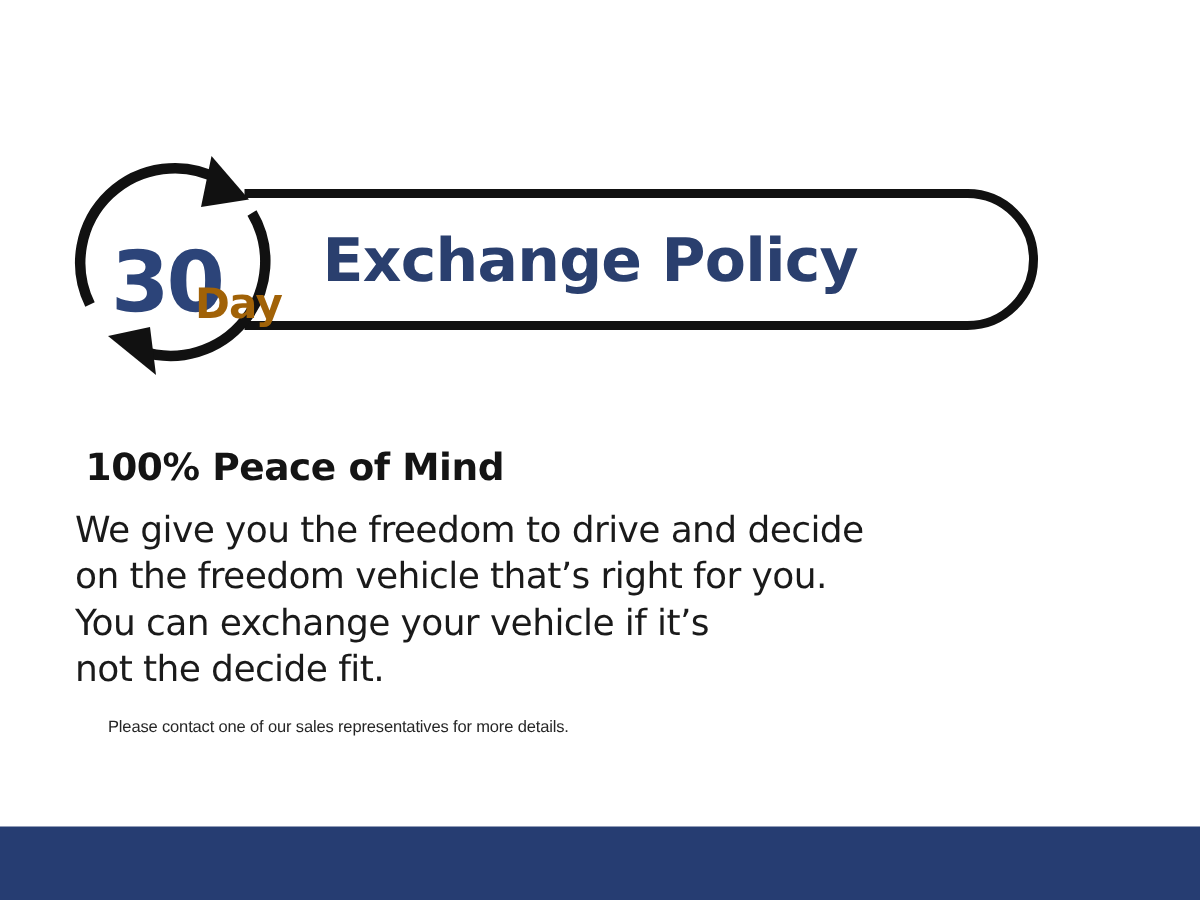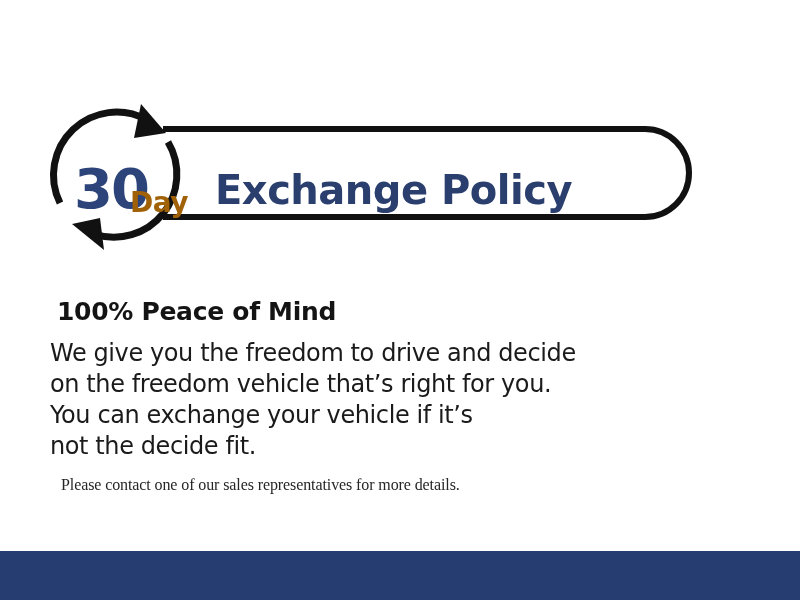--- a/index.html
+++ b/index.html
@@ -76,21 +76,21 @@
     position: absolute;
     left: 115px;
     top: 27px;
     width: 532px;
     height: 96px;
   }
 
   .pill-title {
     position: absolute;
     left: 215px;
-    top: 166px;
+    top: 150px;
     font-family: "DejaVu Sans", sans-serif;
     font-size: 40px;
     font-weight: bold;
     letter-spacing: -0.5px;
     color: #2a3f6e;
     line-height: 48px;
     white-space: nowrap;
   }
 
   
@@ -119,24 +119,24 @@
     line-height: 31px;
     letter-spacing: -0.4px;
   }
   .paragraph .line {
     display: block;
     white-space: nowrap;
   }
 
   .fineprint {
     position: absolute;
-    left: 61px;
+    left: 72px;
     top: 477px;
-    font-family: Liberation Serif, serif;
-    font-size: 16px;
+    font-family: Liberation Sans, sans-serif;
+    font-size: 11px;
     font-weight: normal;
     color: #262626;
     line-height: 16px;
     letter-spacing: -0.1px;
     white-space: nowrap;
   }
 
   
   .footer-bar {
     position: absolute;

